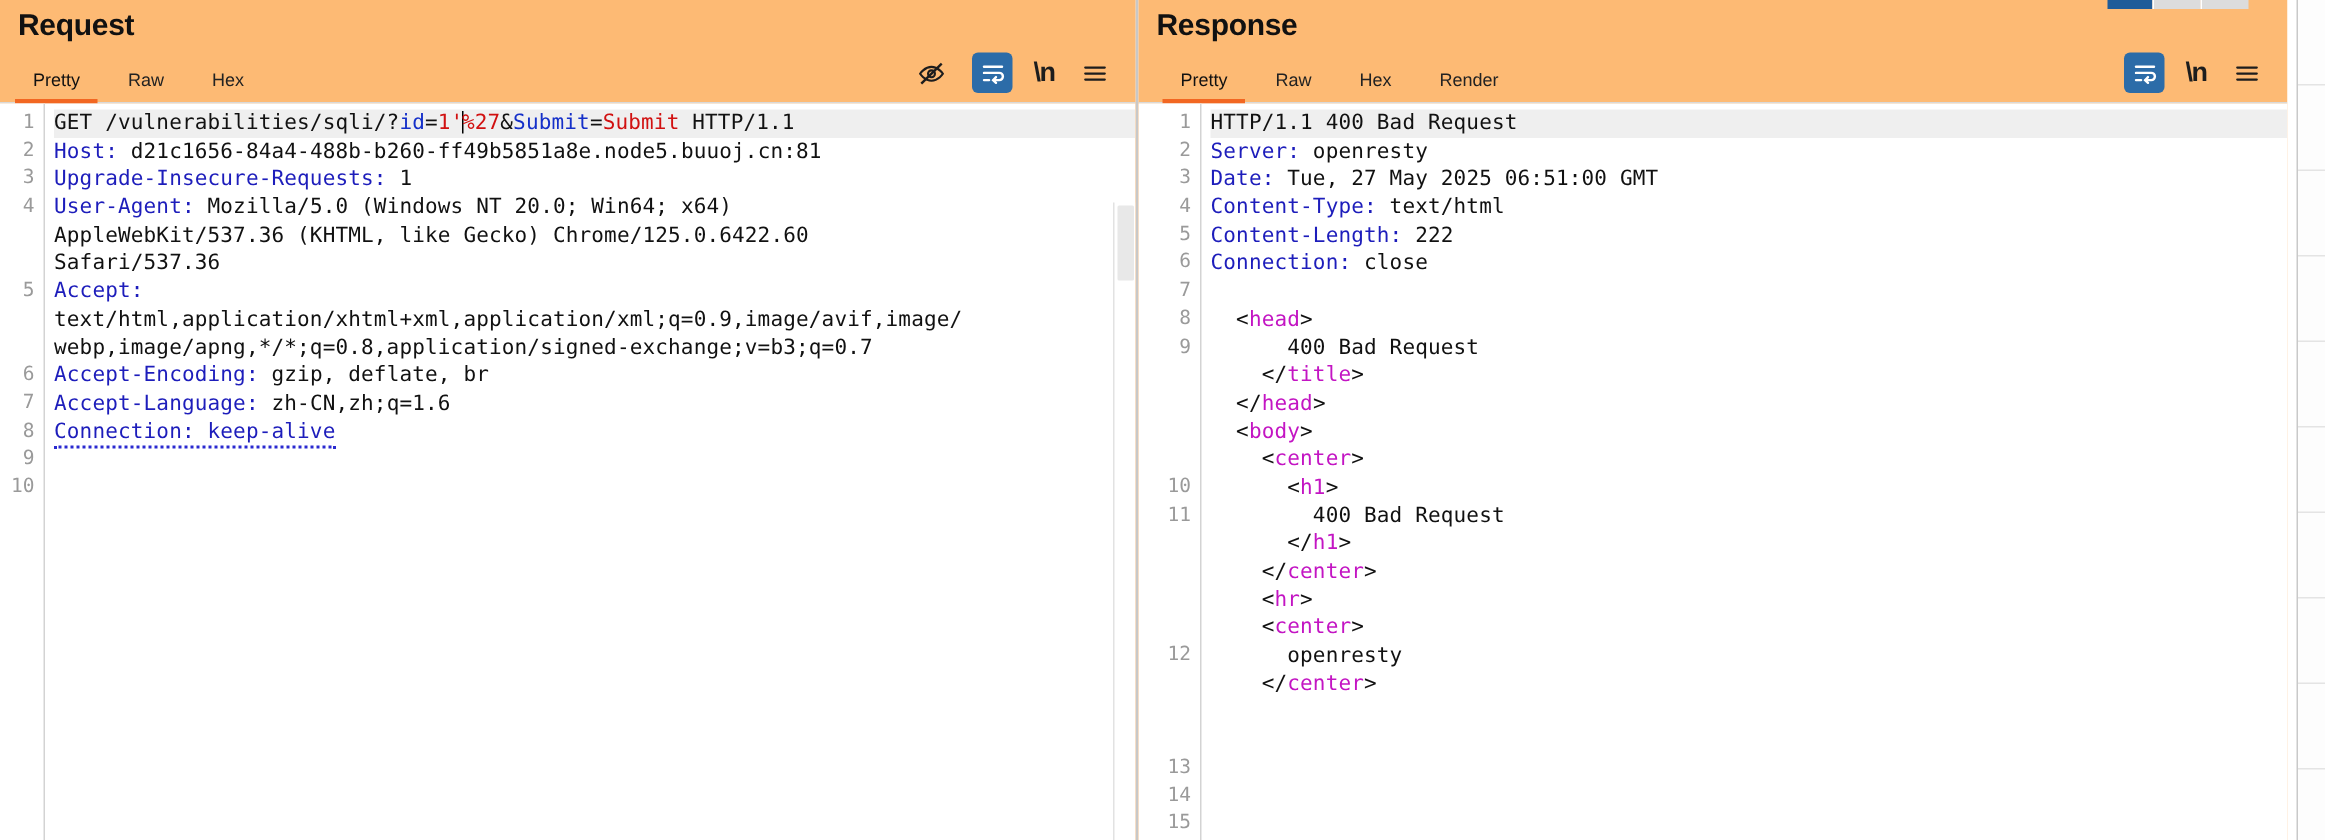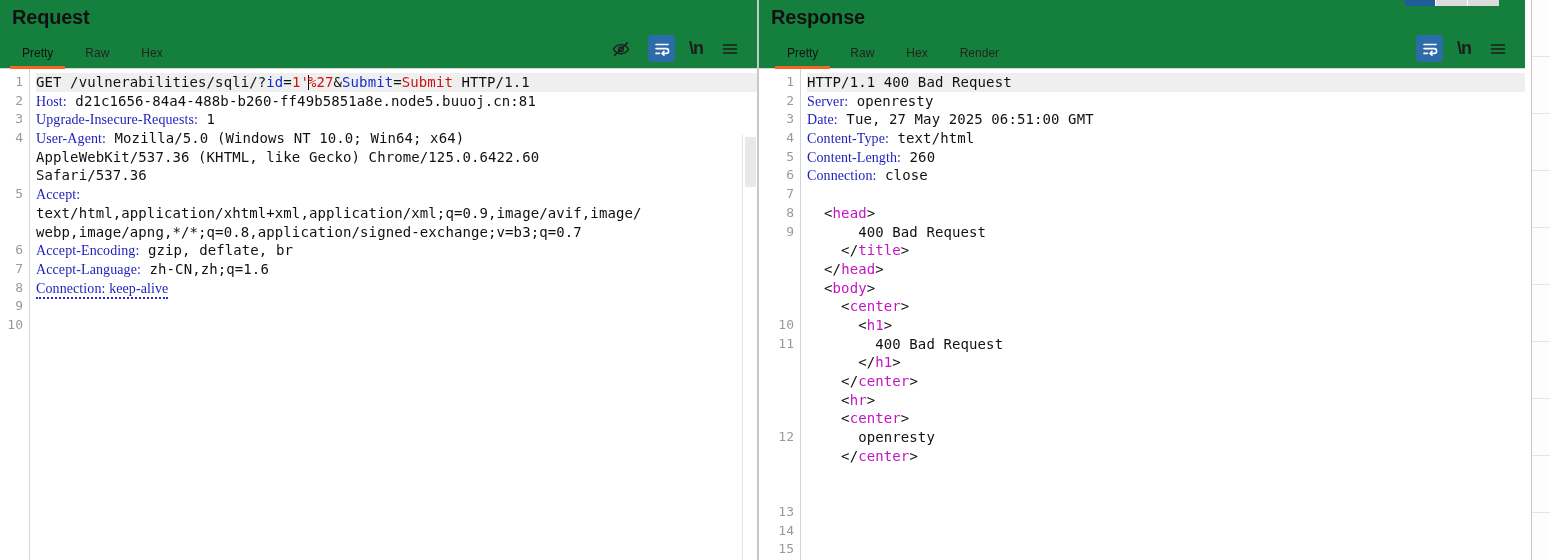--- a/index.html
+++ b/index.html
@@ -13,21 +13,21 @@
     position: relative;
     width: 1550px; height: 560px;
     display: flex;
     background: #ffffff;
   }
 
   
   .panel {
     position: relative;
     height: 560px;
-    background: #15803d;
+    background: #fdba74;
     box-sizing: border-box;
     overflow: hidden;
   }
   .panel-request  { width: 757px; }
   .panel-divider  { width: 2px; background: #c8c8c8; height: 560px; flex: 0 0 2px; }
   .panel-response { width: 766px; }
   .edge-strip     { width: 25px; height: 560px; background: #ffffff; position: relative; }
 
   .panel-title {
     font-size: 20px;
@@ -133,21 +133,21 @@
   .code .row {
     font-family: "DejaVu Sans Mono", monospace;
     font-size: 14px;
     line-height: 18.7px;
     height: 18.7px;
     color: #111111;
     white-space: pre;
     letter-spacing: 0.1px;
   }
   .code .row.hl { background: #efefef; }
-  .k-hdr  { color: #1d1dbb; font-family: Liberation Serif, serif; }
+  .k-hdr  { color: #1d1dbb; }
   .k-blue { color: #1530c9; }
   .k-red  { color: #d11111; }
   .k-tag  { color: #c315c3; }
   .k-plain{ color: #111111; }
   .u-dot  { border-bottom: 2px dotted #2a2ad0; padding-bottom: 1px; }
   .caret {
     display: inline-block;
     width: 1px;
     height: 15px;
     background: #000000;
@@ -252,21 +252,21 @@
           <div class="ln">6</div>
           <div class="ln">7</div>
           <div class="ln">8</div>
           <div class="ln">9</div>
           <div class="ln">10</div>
         </div>
       <div class="code">
           <div class="row hl"><span class="k-plain">GET /vulnerabilities/sqli/?</span><span class="k-blue">id</span><span class="k-plain">=</span><span class="k-red">1'</span><span class="caret"></span><span class="k-red">%27</span><span class="k-plain">&amp;</span><span class="k-blue">Submit</span><span class="k-plain">=</span><span class="k-red">Submit</span><span class="k-plain"> HTTP/1.1</span></div>
           <div class="row"><span class="k-hdr">Host:</span><span class="k-plain"> d21c1656-84a4-488b-b260-ff49b5851a8e.node5.buuoj.cn:81</span></div>
           <div class="row"><span class="k-hdr">Upgrade-Insecure-Requests:</span><span class="k-plain"> 1</span></div>
-          <div class="row"><span class="k-hdr">User-Agent:</span><span class="k-plain"> Mozilla/5.0 (Windows NT 10.0; Win64; x64)</span></div>
+          <div class="row"><span class="k-hdr">User-Agent:</span><span class="k-plain"> Mozilla/5.0 (Windows NT 20.0; Win64; x64)</span></div>
           <div class="row"><span class="k-plain">AppleWebKit/537.36 (KHTML, like Gecko) Chrome/125.0.6422.60</span></div>
           <div class="row"><span class="k-plain">Safari/537.36</span></div>
           <div class="row"><span class="k-hdr">Accept:</span></div>
           <div class="row"><span class="k-plain">text/html,application/xhtml+xml,application/xml;q=0.9,image/avif,image/</span></div>
           <div class="row"><span class="k-plain">webp,image/apng,*/*;q=0.8,application/signed-exchange;v=b3;q=0.7</span></div>
           <div class="row"><span class="k-hdr">Accept-Encoding:</span><span class="k-plain"> gzip, deflate, br</span></div>
           <div class="row"><span class="k-hdr">Accept-Language:</span><span class="k-plain"> zh-CN,zh;q=1.6</span></div>
           <div class="row"><span class="k-hdr u-dot">Connection: keep-alive</span></div>
           <div class="row">&nbsp;</div>
           <div class="row">&nbsp;</div>
@@ -339,21 +339,21 @@
           <div class="ln"></div>
           <div class="ln">13</div>
           <div class="ln">14</div>
           <div class="ln">15</div>
         </div>
       <div class="code">
           <div class="row hl"><span class="k-plain">HTTP/1.1 400 Bad Request</span></div>
           <div class="row"><span class="k-hdr">Server:</span><span class="k-plain"> openresty</span></div>
           <div class="row"><span class="k-hdr">Date:</span><span class="k-plain"> Tue, 27 May 2025 06:51:00 GMT</span></div>
           <div class="row"><span class="k-hdr">Content-Type:</span><span class="k-plain"> text/html</span></div>
-          <div class="row"><span class="k-hdr">Content-Length:</span><span class="k-plain"> 260</span></div>
+          <div class="row"><span class="k-hdr">Content-Length:</span><span class="k-plain"> 222</span></div>
           <div class="row"><span class="k-hdr">Connection:</span><span class="k-plain"> close</span></div>
           <div class="row">&nbsp;</div>
           <div class="row"><span class="k-plain">  &lt;</span><span class="k-tag">head</span><span class="k-plain">&gt;</span></div>
           <div class="row"><span class="k-plain">      400 Bad Request</span></div>
           <div class="row"><span class="k-plain">    &lt;/</span><span class="k-tag">title</span><span class="k-plain">&gt;</span></div>
           <div class="row"><span class="k-plain">  &lt;/</span><span class="k-tag">head</span><span class="k-plain">&gt;</span></div>
           <div class="row"><span class="k-plain">  &lt;</span><span class="k-tag">body</span><span class="k-plain">&gt;</span></div>
           <div class="row"><span class="k-plain">    &lt;</span><span class="k-tag">center</span><span class="k-plain">&gt;</span></div>
           <div class="row"><span class="k-plain">      &lt;</span><span class="k-tag">h1</span><span class="k-plain">&gt;</span></div>
           <div class="row"><span class="k-plain">        400 Bad Request</span></div>

